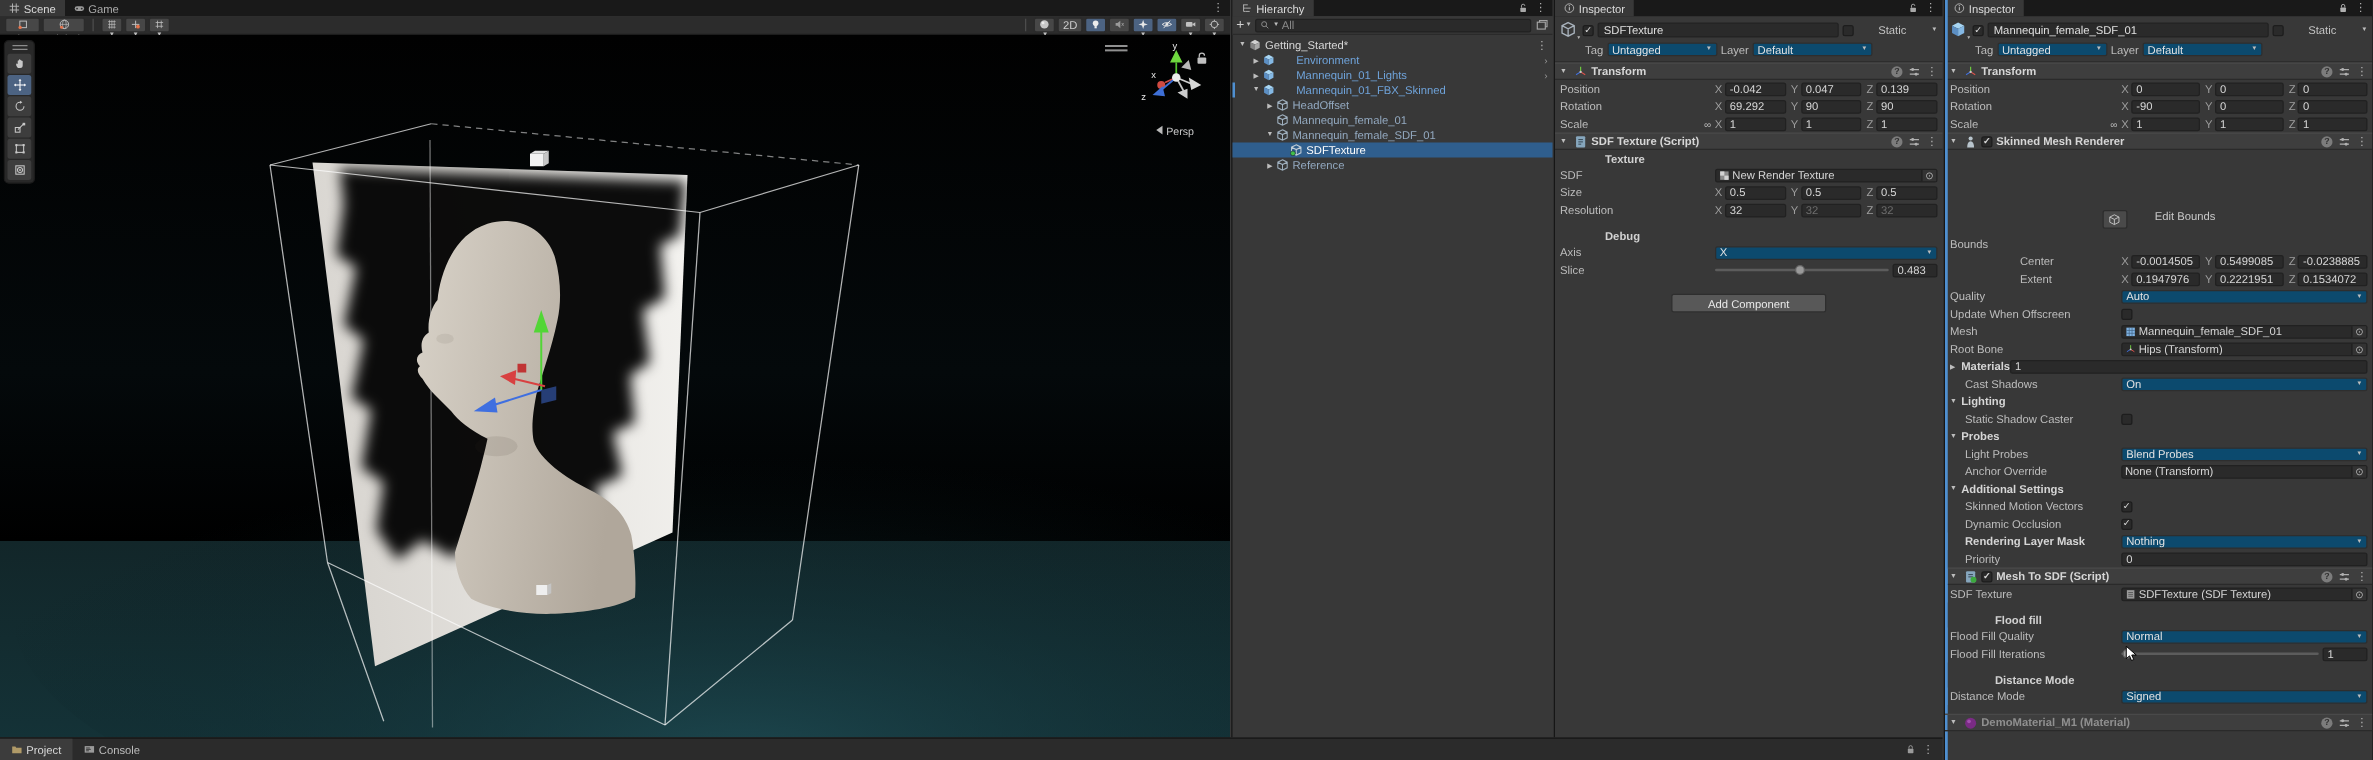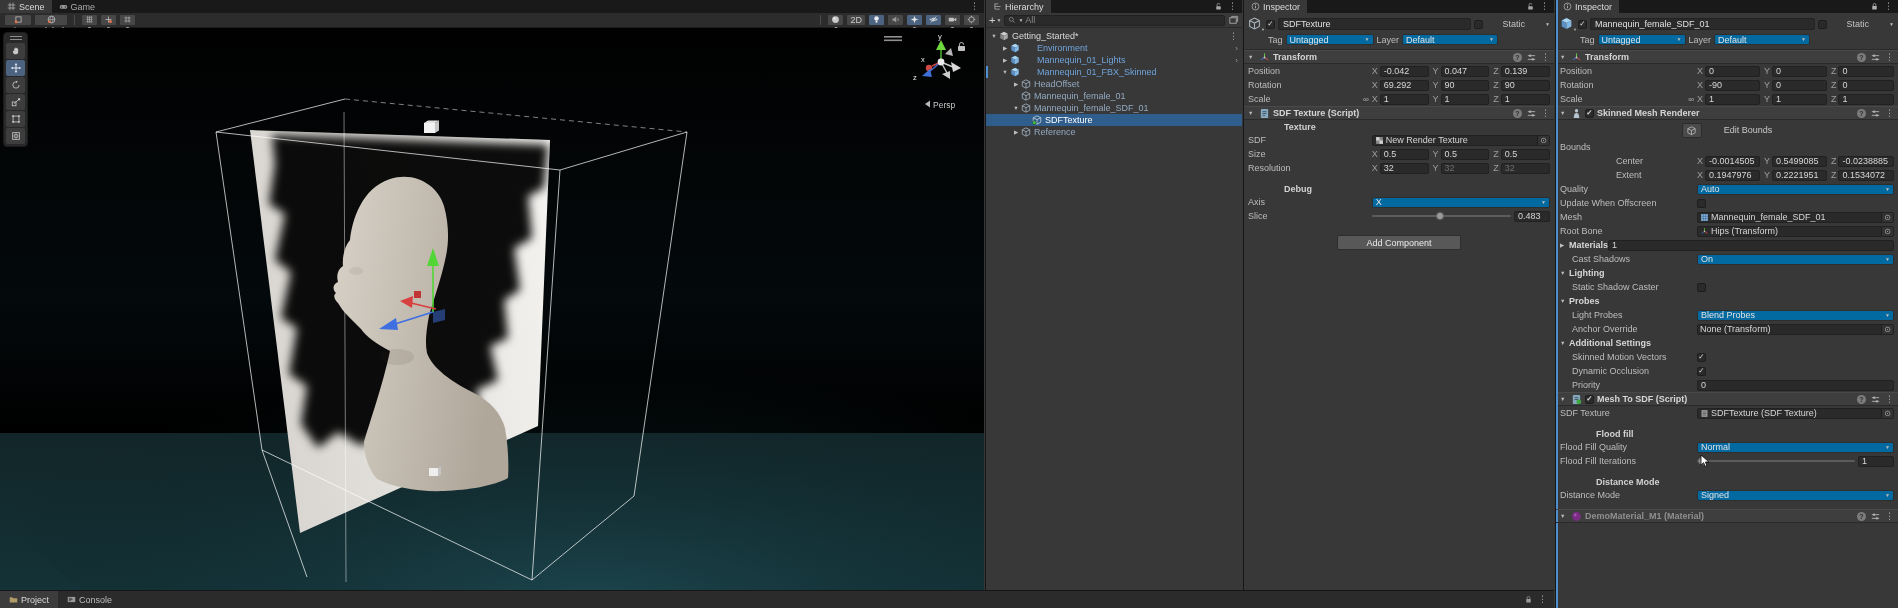--- a/index.html
+++ b/index.html
@@ -64,21 +64,21 @@
   
   .go-header{padding:3px 4px 2px;border-bottom:1px solid #2a2a2a;}
   .go-row1{display:flex;align-items:center;gap:3px;height:16px;}
   .go-icon{position:relative;width:15px;height:14px;}
   .go-icon .icon{width:13px;height:13px;}
   .go-icon .mini-caret{position:absolute;right:-2px;bottom:-1px;font-size:4px;color:#b5b5b5;}
   .name-field{flex:1;height:12px;background:#2a2a2a;border:1px solid #222;border-radius:2px;display:flex;
               align-items:center;padding:0 4px;color:#e0e0e0;}
   .static{display:flex;align-items:center;gap:20px;color:#c4c4c4;}
   .go-row2{display:flex;align-items:center;gap:3px;height:15px;padding-left:20px;color:#bdbdbd;}
-  .dd{background:#0369a1;border:1px solid #2e2e2e;border-radius:2px;height:11px;display:flex;align-items:center;
+  .dd{background:#0c4a6e;border:1px solid #2e2e2e;border-radius:2px;height:11px;display:flex;align-items:center;
       padding:0 3px;color:#e2e2e2;gap:2px;min-width:0;}
   .dd .val{flex:1;overflow:hidden;white-space:nowrap;}
   .dd-tag{width:88px;}.dd-layer{width:96px;}
   .comp-header{height:14px;background:#3e3e3e;border-top:1px solid #494949;border-bottom:1px solid #2a2a2a;
                display:flex;align-items:center;gap:3px;padding:0 4px;font-weight:bold;color:#d6d6d6;position:relative;}
   .comp-header .fold{font-size:5.5px;color:#bdbdbd;width:8px;}
   .comp-header .hright{margin-left:auto;display:flex;align-items:center;gap:4px;font-weight:normal;}
   .comp-header.dim .clabel{color:#8f8f8f;}
   .helpq{width:9px;height:9px;border-radius:50%;background:#7c7c7c;color:#2e2e2e;font-size:7px;font-weight:bold;
          display:flex;align-items:center;justify-content:center;}
@@ -107,21 +107,21 @@
   .gap{margin-top:7px;}
   .foldrow .arrow{width:9px;font-size:5.5px;color:#bdbdbd;}
   .foldrow .flabel{font-weight:bold;color:#d6d6d6;}
   .cntfield{width:36px;margin-left:auto;}
   .slider{flex:1;height:2px;background:#5c5c5c;border-radius:1px;position:relative;}
   .knob{position:absolute;top:-3px;width:8px;height:8px;border-radius:50%;background:#9a9a9a;border:1px solid #666;margin-left:-4px;}
   .sfield{width:36px;flex:none;}
   .addbtn-wrap{display:flex;justify-content:center;margin-top:12px;}
   .addbtn{width:124px;height:15px;background:#585858;border:1px solid #2e2e2e;border-radius:2px;color:#eaeaea;
           display:flex;align-items:center;justify-content:center;}
-  .eb-row{height:20px;display:flex;align-items:center;justify-content:center;gap:22px;}
+  .eb-row{height:20px;display:flex;align-items:flex-start;justify-content:center;gap:22px;margin-top:48px;}
   .eb-btn{width:20px;height:15px;background:#4a4a4a;border:1px solid #2c2c2c;border-radius:2px;display:flex;
           align-items:center;justify-content:center;}
   .blue-edge::before{content:"";position:absolute;left:0;top:0;width:2px;height:100%;background:#4f8fd0;}
   .cursorarrow{position:absolute;top:-6px;width:11px;height:14px;z-index:5;}
   
   #bottom{position:absolute;left:0;top:590px;width:1554px;height:18px;background:#2b2b2b;border-top:1px solid #161616;
           display:flex;align-items:stretch;}
   .btab{display:flex;align-items:center;gap:3px;padding:0 9px;color:#bdbdbd;}
   .btab.active{background:#3c3c3c;color:#d8d8d8;}
   .btab .icon{width:9px;height:9px;}
@@ -1112,20 +1112,29 @@
           <span class="ival">
             <span class="check">✓</span>
           </span>
         </div>
         <div class="irow">
           <span class="ilabel ind">Dynamic Occlusion</span>
           <span class="ival">
             <span class="check">✓</span>
           </span>
         </div>
+        <div class="irow blue-edge">
+          <span class="ilabel ind bold">Rendering Layer Mask</span>
+          <span class="ival">
+            <span class="dd" style="flex: 1 1 0%;">
+              <span class="val">Nothing</span>
+              <span class="caret">▼</span>
+            </span>
+          </span>
+        </div>
         <div class="irow">
           <span class="ilabel ind">Priority</span>
           <span class="ival">
             <span class="field">0</span>
           </span>
         </div>
         <div class="comp-header blue-edge">
           <span class="fold">▼</span>
           <span class="icon">
             <svg viewBox="0 0 12 12">

